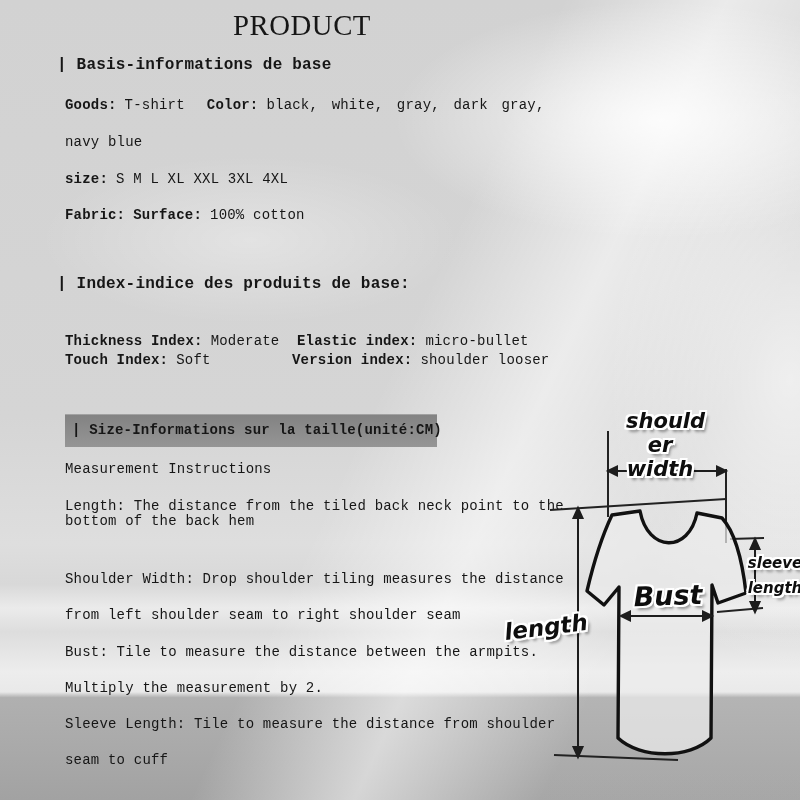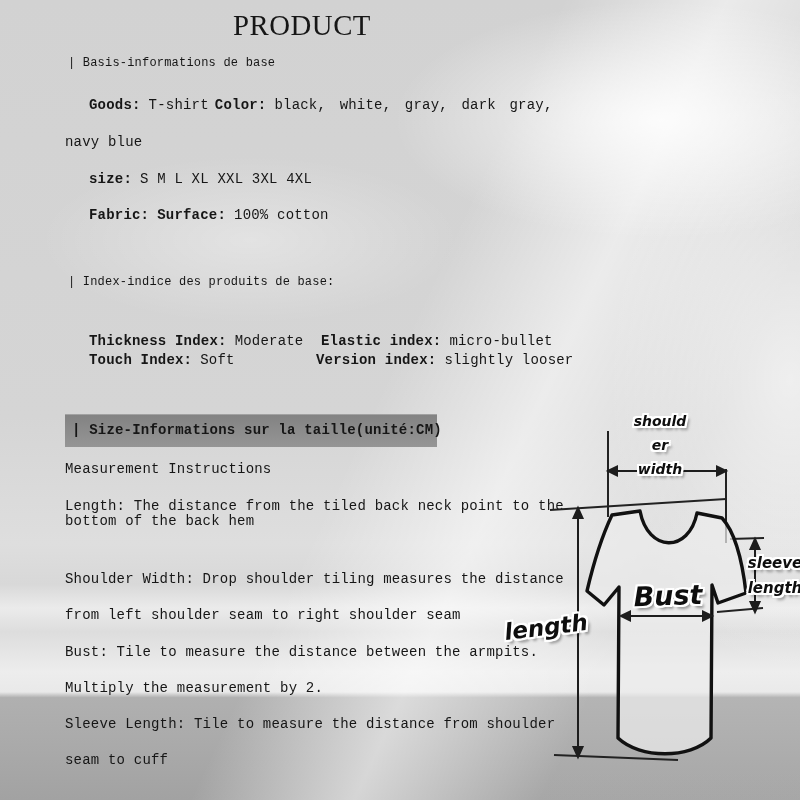--- a/index.html
+++ b/index.html
@@ -11,41 +11,41 @@
       radial-gradient(ellipse 380px 170px at 660px 120px, rgba(255,255,255,0.85), rgba(255,255,255,0) 70%),
       radial-gradient(ellipse 260px 420px at 790px 380px, rgba(255,255,255,0.6), rgba(255,255,255,0) 70%),
       radial-gradient(ellipse 300px 120px at 250px 240px, rgba(255,255,255,0.35), rgba(255,255,255,0) 70%),
       linear-gradient(115deg, rgba(255,255,255,0) 48%, rgba(255,255,255,0.55) 62%, rgba(255,255,255,0.05) 78%),
       linear-gradient(180deg,
         #d2d2d2 0%, #d5d5d5 52%, #dedede 68%, #d8d8d8 73%,
         #ebebeb 76%, #dddddd 79%, #ededed 84%, #e9e9e9 86.5%,
         #b0b0b0 87.2%, #a9a9a9 94%, #a2a2a2 100%);
   }
   .line{position:absolute;left:65px;white-space:nowrap;font-size:14px;line-height:19px;letter-spacing:0.2px;}
-  .b{font-weight:bold;margin-left:24px;}
+  .b{font-weight:bold;}
   .sp{margin-left:8px;}
-  .gap{margin-left:6px;}
+  .gap{margin-left:22px;}
   .wide{word-spacing:5px;}
   .col2{position:absolute;top:0;white-space:nowrap;}
-  .heading{position:absolute;left:68px;font-size:12px;font-weight:normal;white-space:nowrap;letter-spacing:0.2px;}
+  .heading{position:absolute;left:57px;font-size:16px;font-weight:bold;white-space:nowrap;letter-spacing:0.2px;}
   .title{position:absolute;top:8px;left:0;width:604px;text-align:center;
     font-family:"Liberation Serif", serif;font-size:30px;font-weight:normal;
     letter-spacing:0.5px;transform:scaleX(0.96);}
   .sizebar{position:absolute;left:65px;top:414px;width:372px;height:33px;
     background:linear-gradient(180deg,#828282,#959595);
     box-shadow:inset 0 1px 0 rgba(255,255,255,0.25);}
   .sizebar .heading-inner{display:block;padding-left:7px;line-height:33px;
     font-size:14px;font-weight:bold;white-space:nowrap;letter-spacing:0.2px;}
   .diagram{position:absolute;left:490px;top:403px;width:310px;height:397px;}
   .diagram svg{position:absolute;left:0;top:0;}
   .dlabel{position:absolute;font-family:"DejaVu Sans", sans-serif;font-weight:bold;font-style:italic;
     color:#0e0e0e;text-align:center;
     text-shadow:-2px -2px 0 #fff,2px -2px 0 #fff,-2px 2px 0 #fff,2px 2px 0 #fff,
       0 -2px 0 #fff,0 2px 0 #fff,-2px 0 0 #fff,2px 0 0 #fff,3px 4px 3px rgba(0,0,0,0.4);}
-  .lbl-shoulder{left:136px;top:6px;width:68px;font-size:14px;line-height:24px;}
+  .lbl-shoulder{left:136px;top:6px;width:68px;font-size:21px;line-height:24px;}
   .lbl-sleeve{left:252px;top:148px;width:66px;font-size:15px;line-height:25px;}
   .lbl-bust{left:132px;top:178px;width:92px;font-size:27px;line-height:30px;transform:rotate(-2deg);}
   .lbl-length{left:12px;top:211px;width:88px;font-size:23px;line-height:26px;transform:rotate(-7deg);}
 </style>
 </head>
 <body>
 
 <div class="stage">
 
   <div class="title">PRODUCT</div>
@@ -64,21 +64,21 @@
   </div>
 
   <div class="heading" style="top:275px">| Index-indice des produits de base:</div>
 
   <div class="line" style="top:332px">
     <span class="b">Thickness Index:</span><span class="sp">Moderate</span>
     <span class="col2" style="left:232px"><span class="b">Elastic index:</span><span class="sp">micro-bullet</span></span>
   </div>
   <div class="line" style="top:351px">
     <span class="b">Touch Index:</span><span class="sp">Soft</span>
-    <span class="col2" style="left:227px"><span class="b">Version index:</span><span class="sp">slightly looser</span></span>
+    <span class="col2" style="left:227px"><span class="b">Version index:</span><span class="sp">shoulder looser</span></span>
   </div>
 
   <div class="sizebar">
     <span class="heading-inner">| Size-Informations sur la taille(unité:CM)</span>
   </div>
 
   <div class="line" style="top:460px">Measurement Instructions</div>
   <div class="line" style="top:497px">Length: The distance from the tiled back neck point to the</div>
   <div class="line" style="top:512px">bottom of the back hem</div>
   <div class="line" style="top:570px">Shoulder Width: Drop shoulder tiling measures the distance</div>

